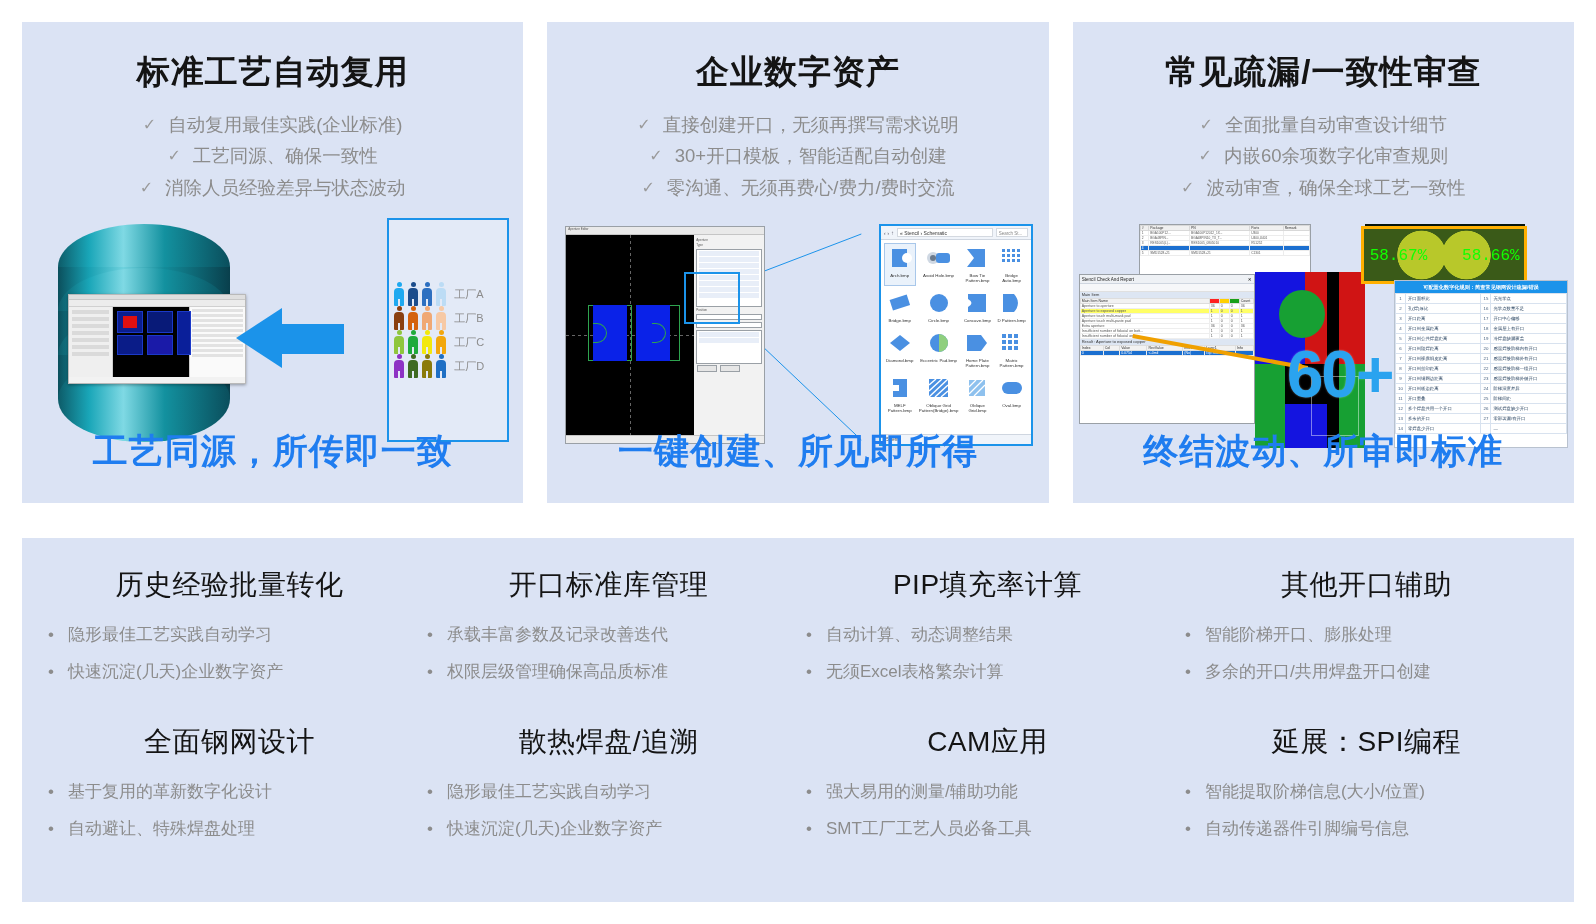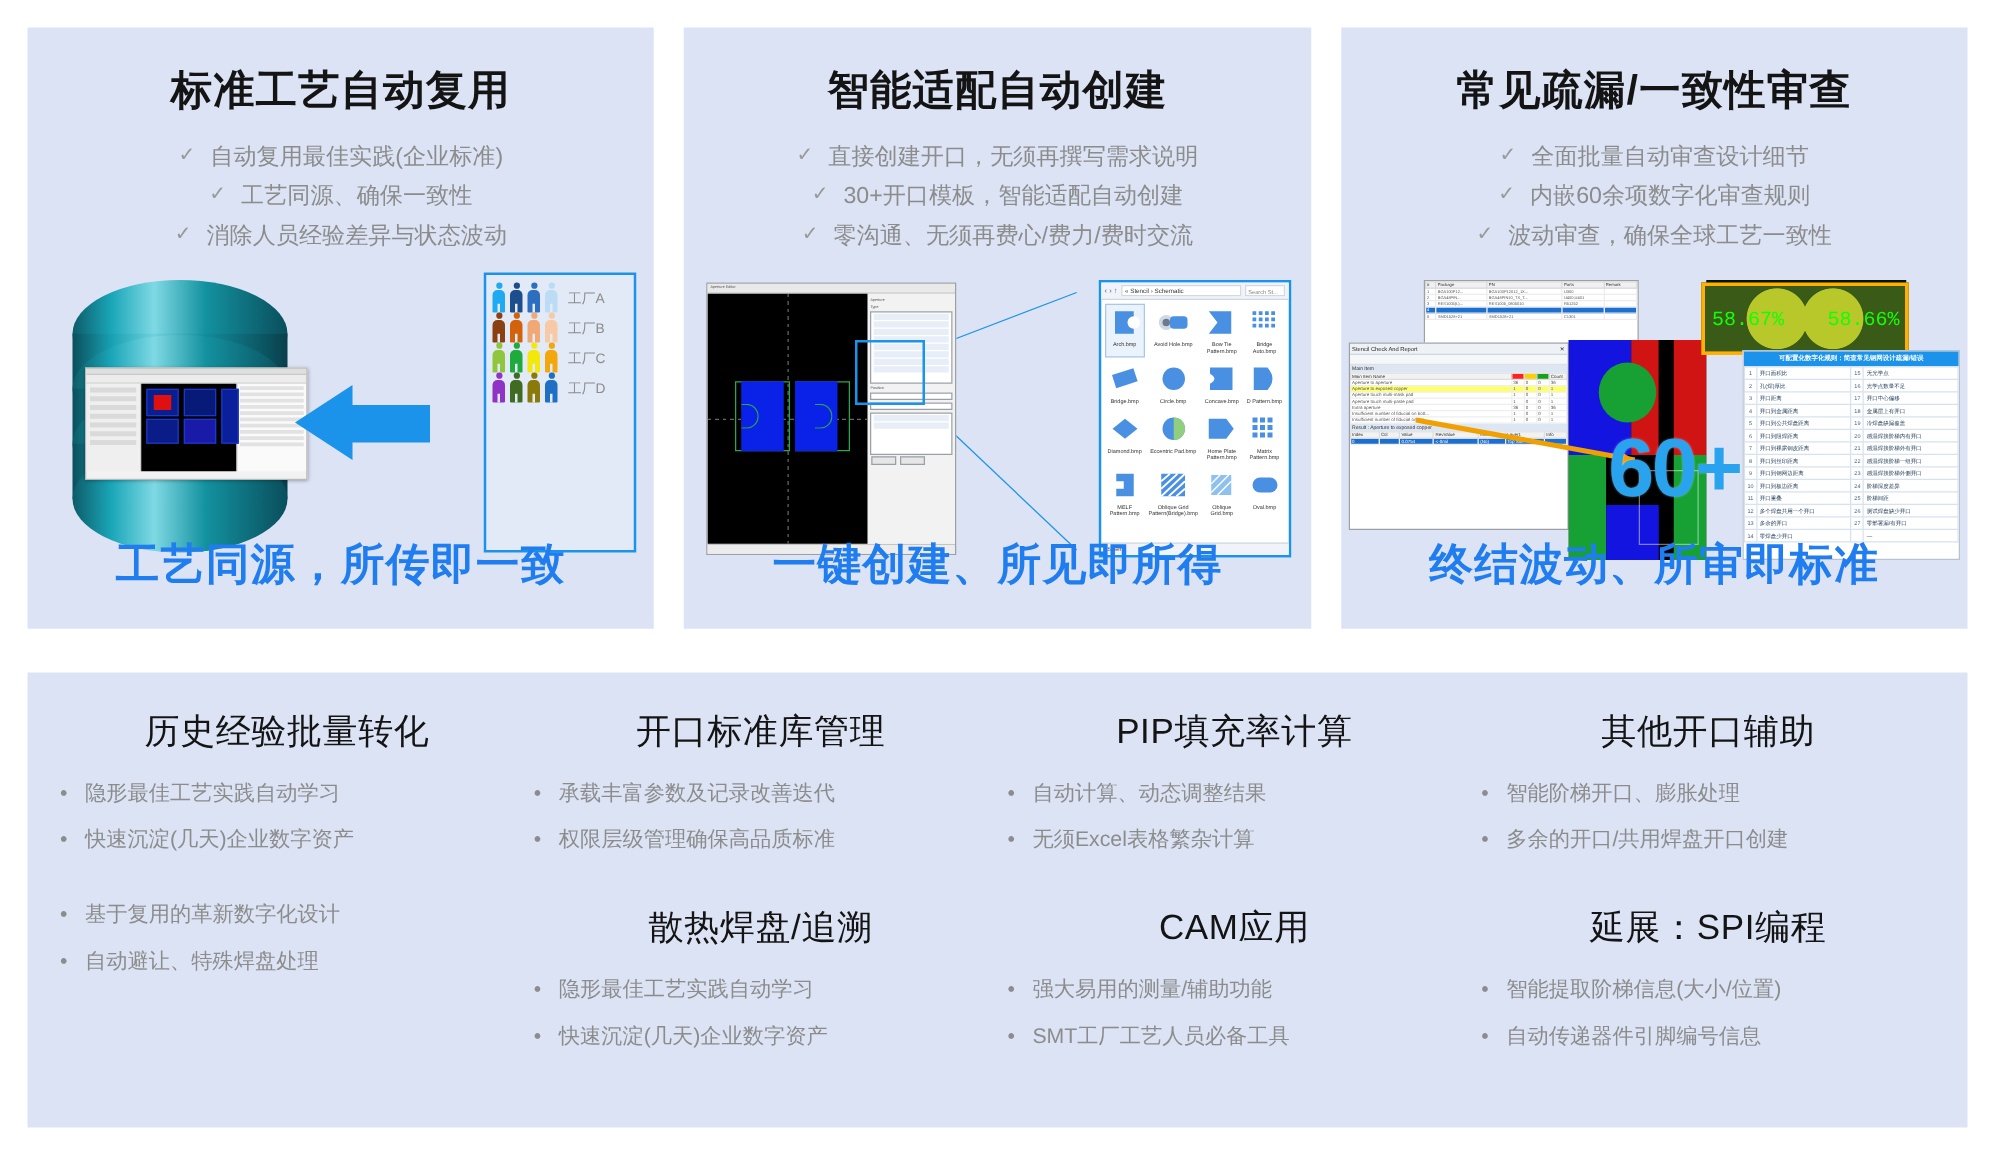--- a/index.html
+++ b/index.html
@@ -45,21 +45,21 @@
   .db-screen .canvas .cell { position:absolute; border:1px solid #1b39c9; }
   .db-screen .rightpane { width:56px; background:#fafafa; border-left:1px solid #cfcfcf; }
   .db-screen .rightpane i { display:block; height:3px; margin:2px 2px; background:#e2e2e2; }
   .arrow { position:absolute; left:214px; top:90px; width:108px; height:60px; }
   .arrow .shaft { position:absolute; right:0; top:16px; width:66px; height:30px; background:#1b93ea; }
   .arrow .head { position:absolute; left:0; top:0; width:0; height:0;
                  border-top:30px solid transparent; border-bottom:30px solid transparent;
                  border-right:46px solid #1b93ea; }
   .factories { position:absolute; right:14px; top:0px; width:122px; height:224px;
                border:2px solid #1b93ea; background:#e3eaf7; padding:6px 4px;
-               display:flex; flex-direction:column; justify-content:flex-start; }
+               display:flex; flex-direction:column; justify-content:center; }
   .frow { display:flex; align-items:center; gap:2px; }
   .frow .plabel { font-size:11px; color:#8c8c8c; margin-left:5px; white-space:nowrap; }
   .person { width:12px; height:24px; position:relative; }
   .person .h { position:absolute; left:3.5px; top:0; width:5px; height:5px; border-radius:50%; }
   .person .b { position:absolute; left:1px; top:6px; width:10px; height:18px;
                border-radius:4px 4px 1px 1px; }
   .person .b::after { content:""; position:absolute; left:4px; bottom:0; width:2px; height:7px; background:#e3eaf7; }
 
   
   .art2 { position:absolute; left:0; top:196px; width:100%; height:236px; }
@@ -311,21 +311,21 @@
               </span>
             <span class="plabel">工厂D</span>
           </div>
         </div>
       </div>
 
       <div class="card-caption">工艺同源，所传即一致</div>
     </div>
 
     <div class="card">
-      <div class="card-title">智能适配自动创建</div>
+      <div class="card-title">企业数字资产</div>
       <div class="bullets">
         <div class="bullet">
           <span class="chk">✓</span>
           <span>直接创建开口，无须再撰写需求说明</span>
         </div>
         <div class="bullet">
           <span class="chk">✓</span>
           <span>30+开口模板，智能适配自动创建</span>
         </div>
         <div class="bullet">
@@ -902,20 +902,21 @@
           <li>
               <span class="dot">•</span>
               <span>多余的开口/共用焊盘开口创建</span>
             </li>
         </ul>
       </div>
     </div>
 
     <div class="brow r2">
       <div class="bcell">
+        <h3>全面钢网设计</h3>
         <ul>
           <li>
               <span class="dot">•</span>
               <span>基于复用的革新数字化设计</span>
             </li>
           <li>
               <span class="dot">•</span>
               <span>自动避让、特殊焊盘处理</span>
             </li>
         </ul>

